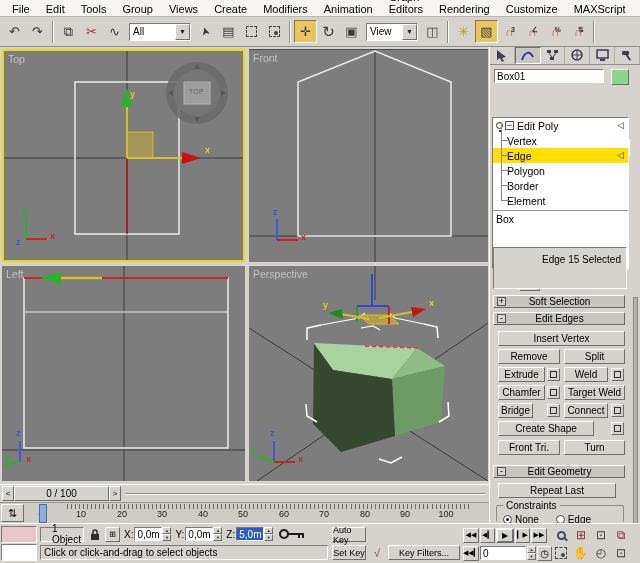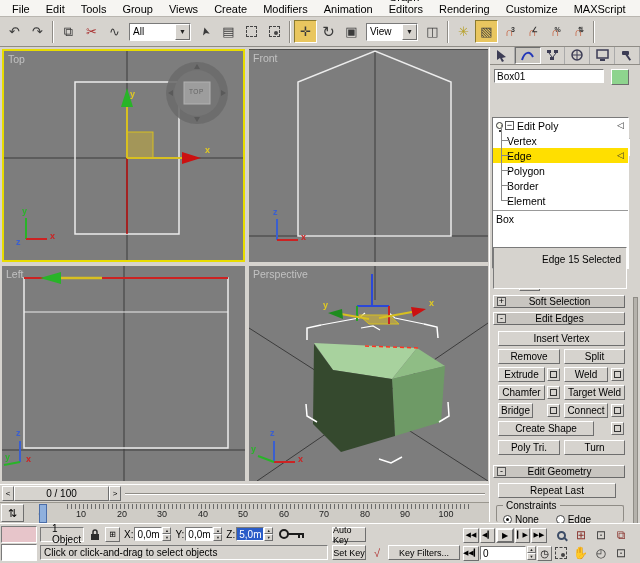--- a/index.html
+++ b/index.html
@@ -403,21 +403,21 @@
   <div class="obox" style="left:121px; top:357px;">
       <span></span>
     </div>
   <div class="pbtn" style="left:8px; top:374px; width:96px;">
       <span>Create Shape</span>
     </div>
   <div class="obox" style="left:121px; top:375px;">
       <span></span>
     </div>
   <div class="pbtn" style="left:8px; top:393px; width:62px;">
-      <span>Poly Tri.</span>
+      <span>Front Tri.</span>
     </div>
   <div class="pbtn" style="left:74px; top:393px; width:61px;">
       <span>Turn</span>
     </div>
 
   <div class="roll" style="top:418px;">
     <span class="pm">-</span>
     <span class="rtitle">Edit Geometry</span>
   </div>
   <div class="pbtn" style="left:8px; top:436px; width:118px;">

